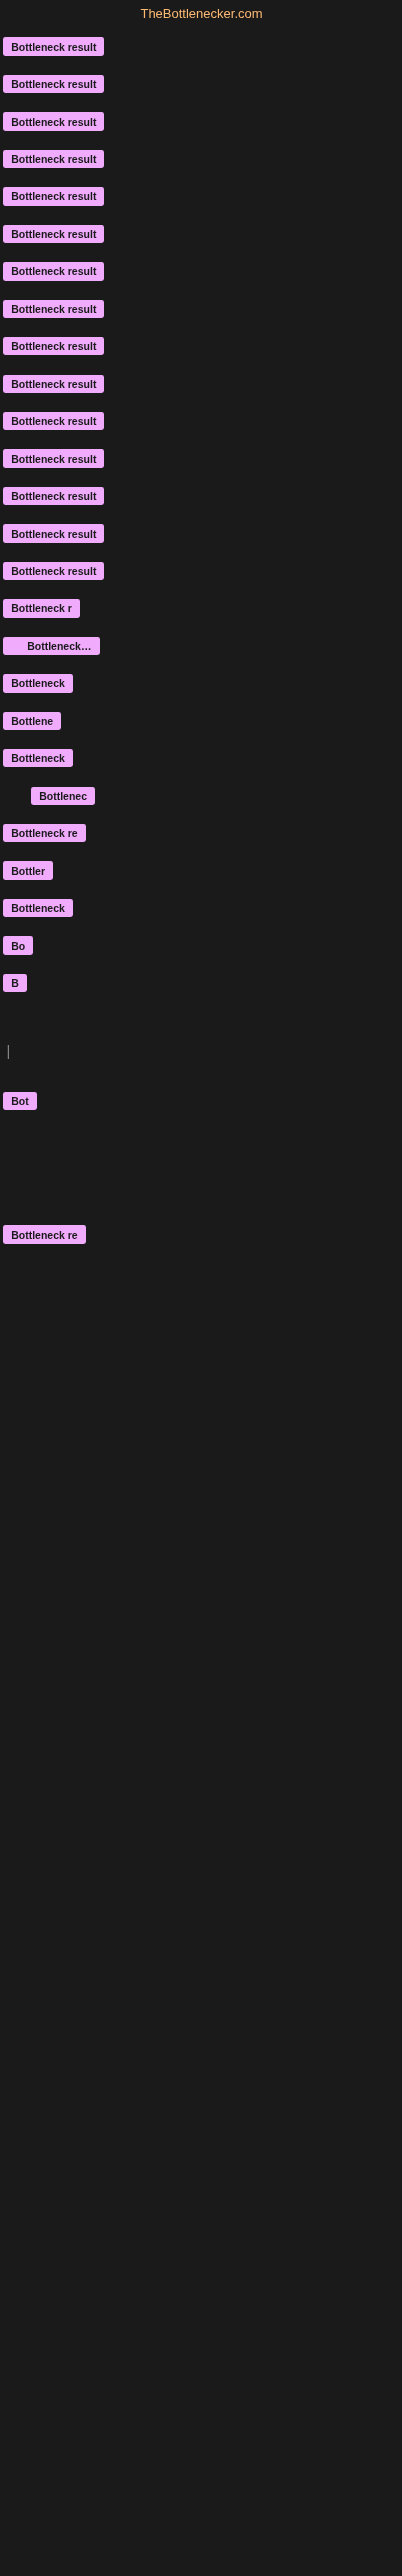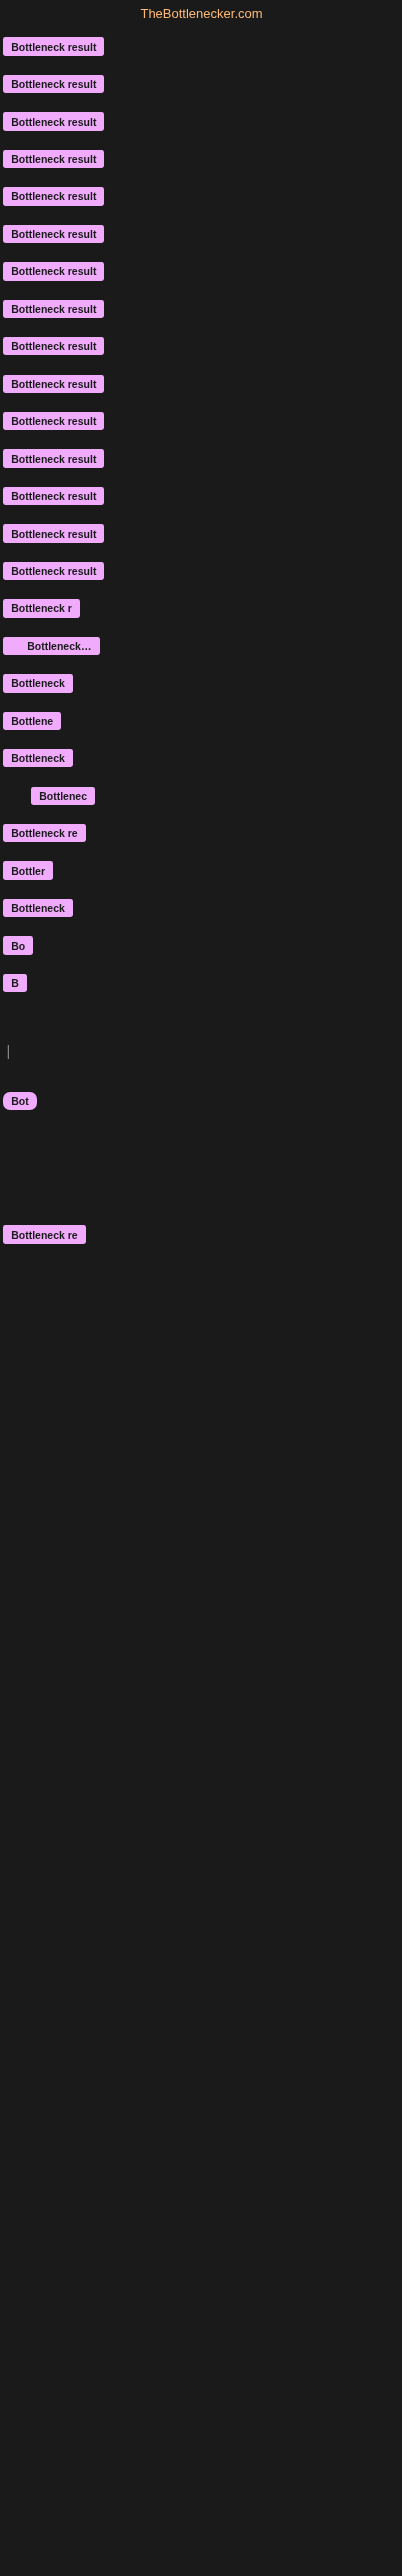--- a/index.html
+++ b/index.html
@@ -70,21 +70,21 @@
     <div class="result-row"><div class="bottleneck-btn" style="max-width: 64px;">Bottler</div></div>
     <div class="result-row"><div class="bottleneck-btn" style="max-width: 76px;">Bottleneck</div></div>
     <div class="result-row"><div class="bottleneck-btn" style="max-width: 40px;">Bo</div></div>
     <div class="result-row"><div class="bottleneck-btn" style="max-width: 27px;">B</div></div>
     <div class="result-row"></div>
     <div class="result-row"></div>
     <div class="result-row">
       <div style="color: rgb(136, 136, 136); font-size: 14.5px; padding-left: 3.2px;">|</div>
     </div>
     <div class="result-row"></div>
-    <div class="result-row"><div class="bottleneck-btn" style="max-width: 39px; border-radius: 7px;">Bot</div></div>
+    <div class="result-row"><div class="bottleneck-btn" style="max-width: 39px;">Bot</div></div>
     <div class="result-row"></div>
     <div class="result-row"></div>
     <div class="result-row"></div>
     <div class="result-row"></div>
     <div class="result-row"></div>
     <div class="result-row"></div>
     <div class="result-row"><div class="bottleneck-btn" style="max-width: 89px;">Bottleneck re</div></div>
     <div class="result-row"></div>
     <div class="result-row"></div>
     <div class="result-row"></div>

